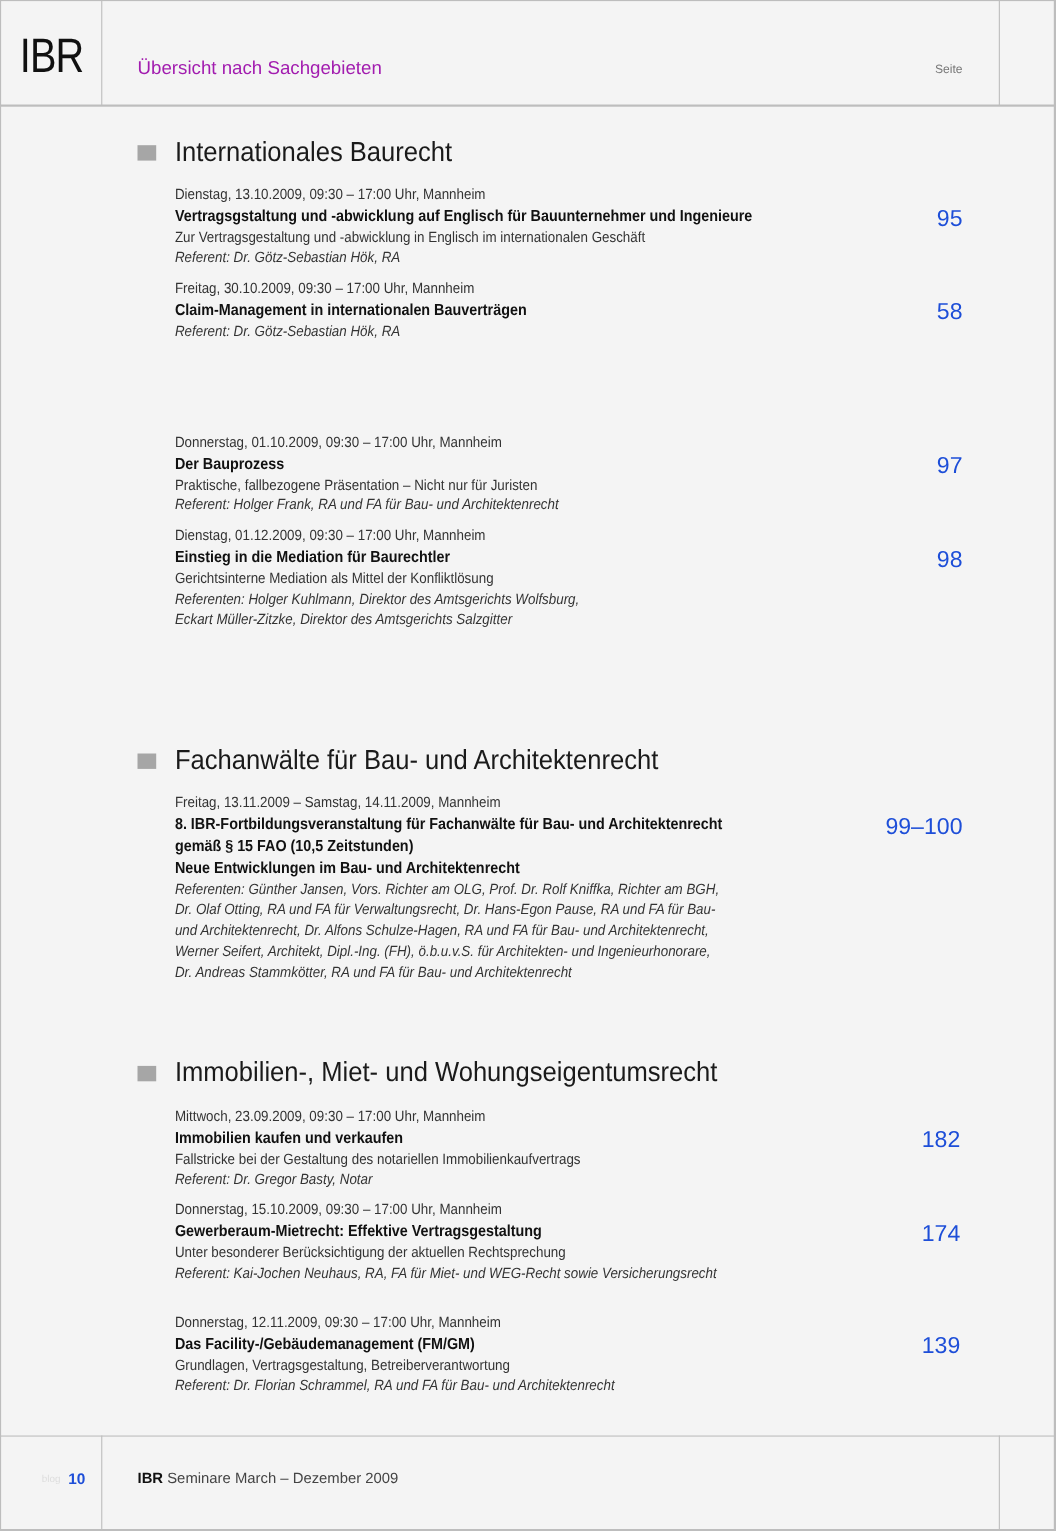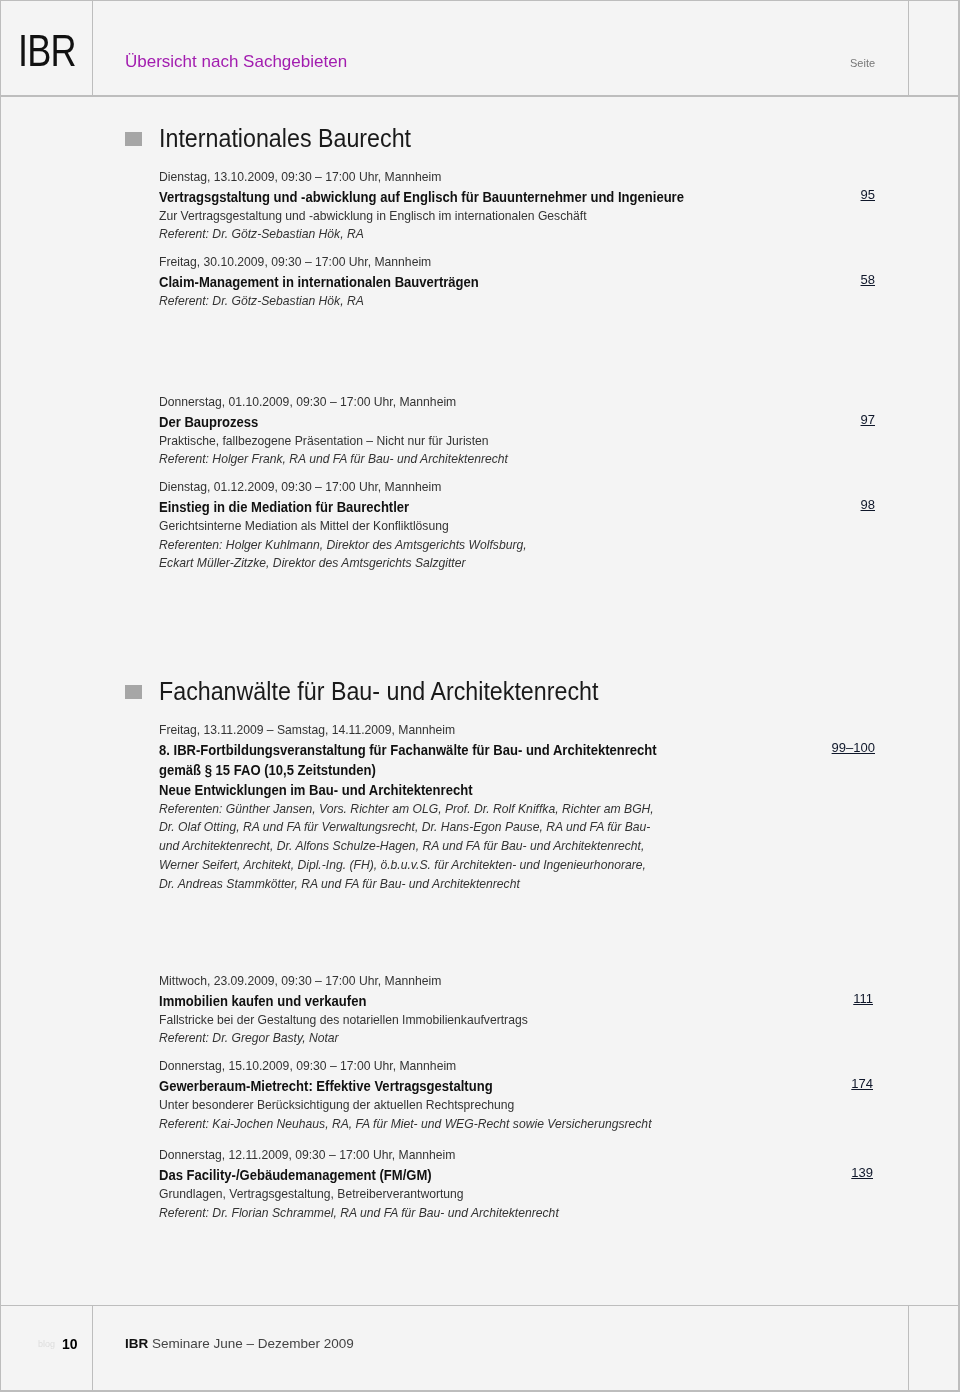--- a/index.html
+++ b/index.html
@@ -17,23 +17,23 @@
   .sec-head { position:relative; height:34px;text-align:right; }
   .sec-bullet { position:absolute; left:0; top:8px; width:17px; height:14px; background:#a6a6a6; }
   .sec-title { position:absolute; left:34px; top:0; font-family:"Liberation Sans",sans-serif; font-size:25px; color:#1a1a1a; white-space:nowrap; transform:scaleX(0.93); transform-origin:left top; }
   .entry { position:relative; margin-left:34px; margin-top:0; }
   .entry + .entry { margin-top:9px; }
   .line { font-family:"Liberation Sans",sans-serif; font-size:13.5px; line-height:18.7px; white-space:nowrap; transform:scaleX(0.9); transform-origin:left top; }
   .date { color:#333; }
   .title { font-weight:bold; color:#111; font-size:14.5px; line-height:20px; }
   .sub { color:#333; }
   .ref { font-style:italic; color:#333; }
-  .page { position:absolute; right:0; font-family:"Liberation Sans",sans-serif; font-size:13px; color:#0f172a;text-decoration:underline; }
+  .page { position:absolute; right:0; font-family:"Liberation Sans",sans-serif; font-size:21px; color:#1d4ed8; }
 
-  .footer-num { position:absolute; left:62px; top:1336px; font-family:"Liberation Sans",sans-serif; font-weight:bold; font-size:14px; color:#000000; }
+  .footer-num { position:absolute; left:62px; top:1336px; font-family:"Liberation Sans",sans-serif; font-weight:bold; font-size:14px; color:#1d4ed8; }
   .footer-faint { position:absolute; left:38px; top:1339px; font-family:"Liberation Sans",sans-serif; font-size:9px; color:#ddd; }
   .footer-text { position:absolute; left:125px; top:1336px; font-family:"Liberation Sans",sans-serif; font-size:13.5px; color:#444; }
   .footer-text b { color:#111; }
 </style>
 </head>
 <body>
 
 <div class="frame" style="left:0;top:0;width:960px;height:1px;"></div>
 <div class="frame" style="left:0;top:95px;width:960px;height:2px;"></div>
 <div class="frame" style="left:0;top:0;width:1px;height:1392px;"></div>
@@ -105,39 +105,43 @@
     <div class="line ref">Referenten: Günther Jansen, Vors. Richter am OLG, Prof. Dr. Rolf Kniffka, Richter am BGH,</div>
     <div class="line ref">Dr. Olaf Otting, RA und FA für Verwaltungsrecht, Dr. Hans-Egon Pause, RA und FA für Bau-</div>
     <div class="line ref">und Architektenrecht, Dr. Alfons Schulze-Hagen, RA und FA für Bau- und Architektenrecht,</div>
     <div class="line ref">Werner Seifert, Architekt, Dipl.-Ing. (FH), ö.b.u.v.S. für Architekten- und Ingenieurhonorare,</div>
     <div class="line ref">Dr. Andreas Stammkötter, RA und FA für Bau- und Architektenrecht</div>
     <div class="page" style="top:19px;">99–100</div>
   </div>
 </div>
 
 <div class="section" style="top:961px;">
+  <div class="sec-head">
+    <div class="sec-bullet"></div>
+    <div class="sec-title">Immobilien-, Miet- und Wohungseigentumsrecht</div>
+  </div>
   <div style="height:11px"></div>
   <div class="entry">
     <div class="line date">Mittwoch, 23.09.2009, 09:30 – 17:00 Uhr, Mannheim</div>
     <div class="line title">Immobilien kaufen und verkaufen</div>
     <div class="line sub">Fallstricke bei der Gestaltung des notariellen Immobilienkaufvertrags</div>
     <div class="line ref">Referent: Dr. Gregor Basty, Notar</div>
-    <div class="page" style="top:19px;right:2px;">111</div>
+    <div class="page" style="top:19px;right:2px;">182</div>
   </div>
   <div class="entry" style="">
     <div class="line date">Donnerstag, 15.10.2009, 09:30 – 17:00 Uhr, Mannheim</div>
     <div class="line title">Gewerberaum-Mietrecht: Effektive Vertragsgestaltung</div>
     <div class="line sub">Unter besonderer Berücksichtigung der aktuellen Rechtsprechung</div>
     <div class="line ref">Referent: Kai-Jochen Neuhaus, RA, FA für Miet- und WEG-Recht sowie Versicherungsrecht</div>
     <div class="page" style="top:19px;right:2px;">174</div>
   </div>
-  <div class="entry" style="margin-top:13px;">
+  <div class="entry" style="margin-top:26px;">
     <div class="line date">Donnerstag, 12.11.2009, 09:30 – 17:00 Uhr, Mannheim</div>
     <div class="line title">Das Facility-/Gebäudemanagement (FM/GM)</div>
     <div class="line sub">Grundlagen, Vertragsgestaltung, Betreiberverantwortung</div>
     <div class="line ref">Referent: Dr. Florian Schrammel, RA und FA für Bau- und Architektenrecht</div>
     <div class="page" style="top:19px;right:2px;">139</div>
   </div>
 </div>
 
 <div class="footer-faint">blog</div>
 <div class="footer-num">10</div>
-<div class="footer-text"><b>IBR</b> <span>Seminare June – Dezember 2009</span></div>
+<div class="footer-text"><b>IBR</b> <span>Seminare March – Dezember 2009</span></div>
 
 </body></html>

